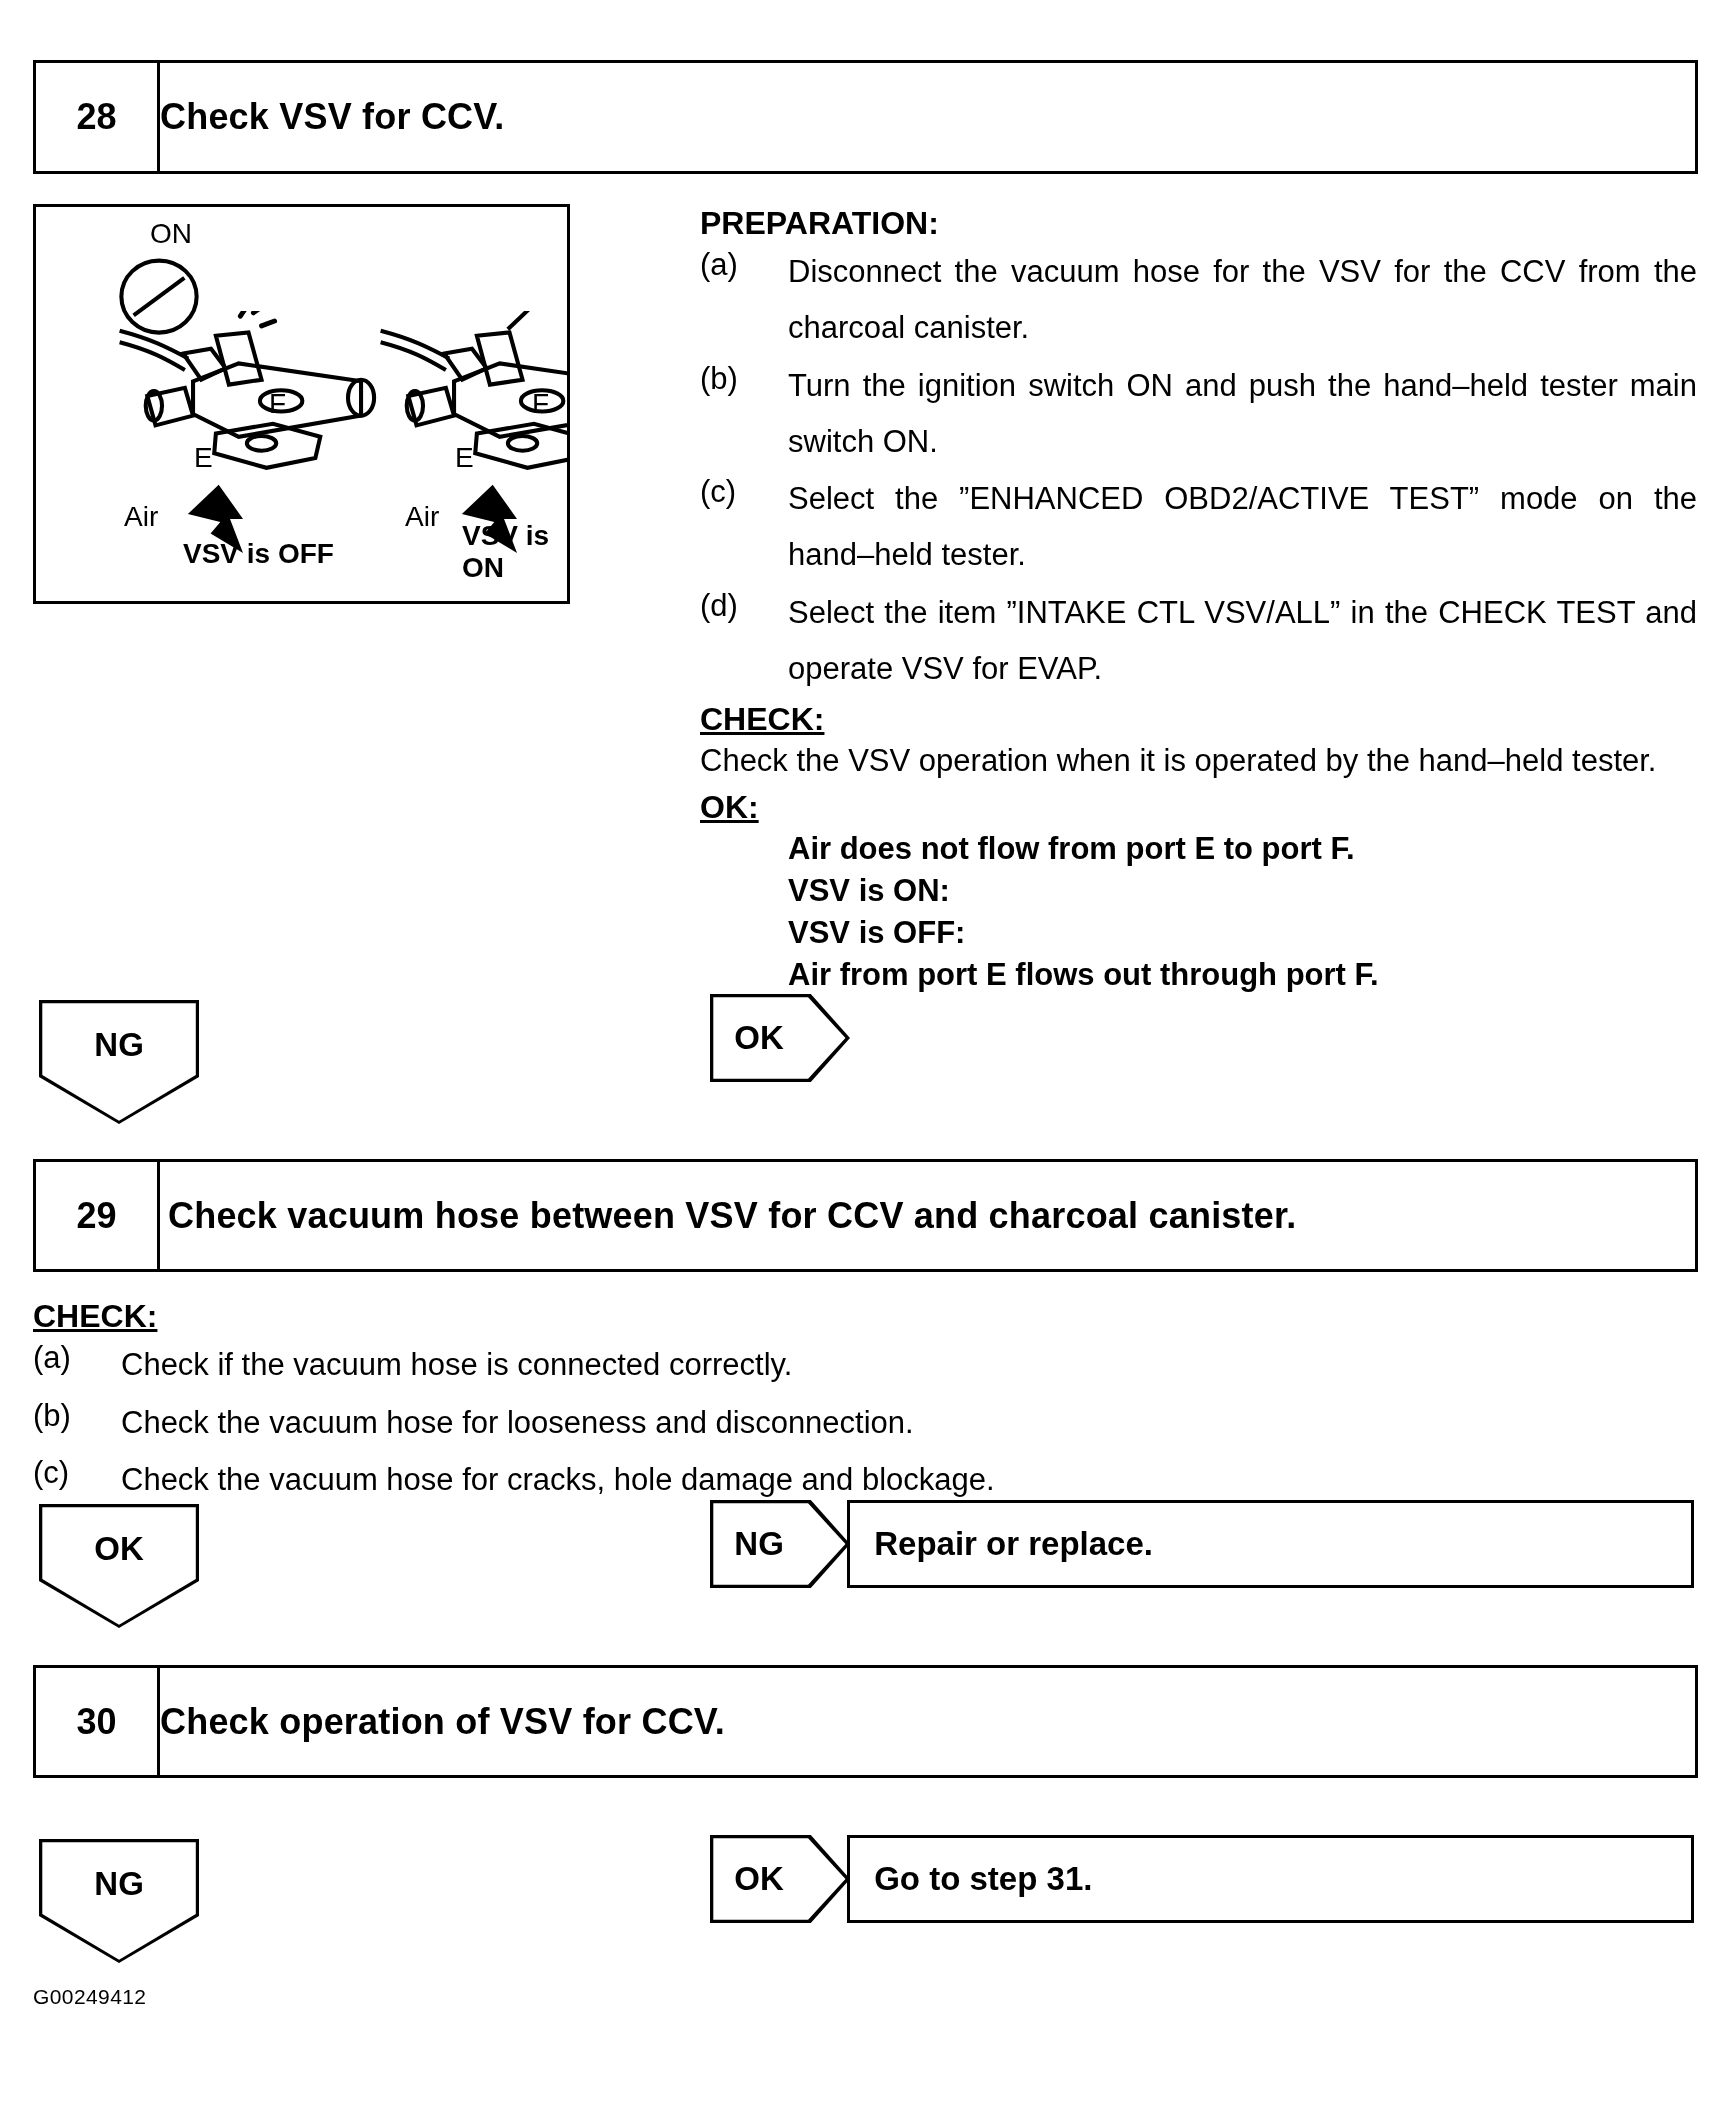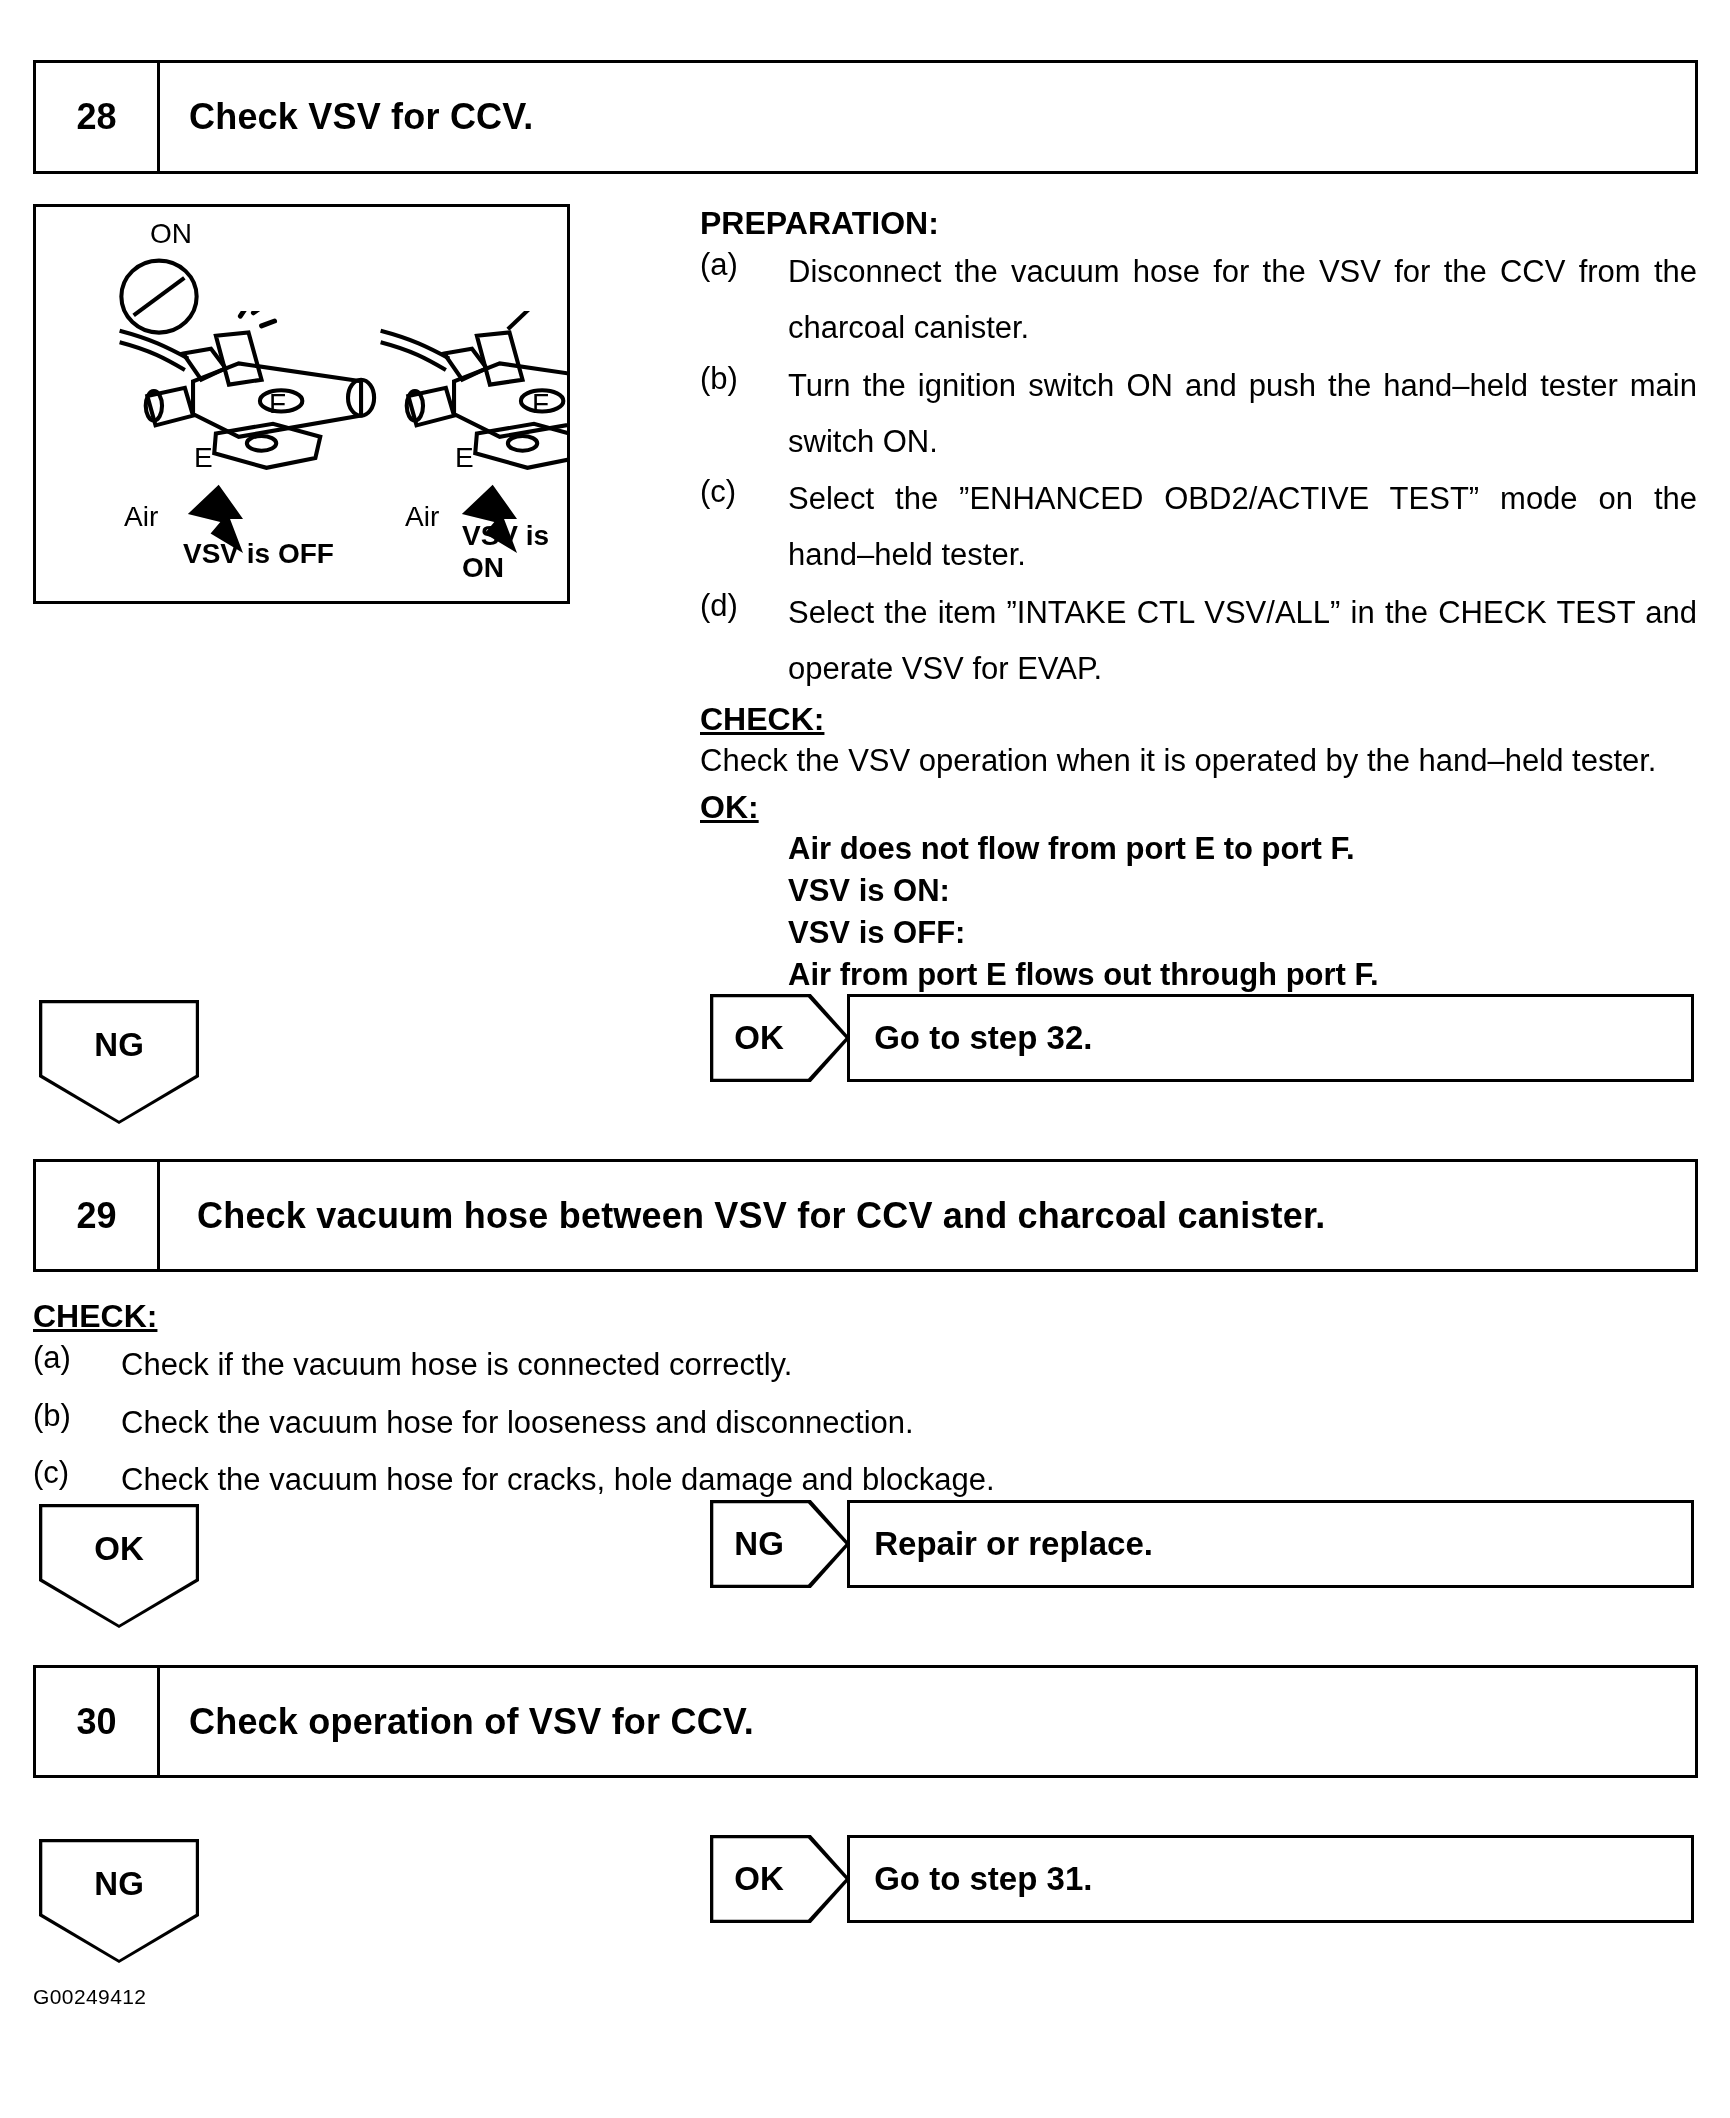--- a/index.html
+++ b/index.html
@@ -37,21 +37,20 @@
     align-items: center;
     justify-content: center;
     font-size: 36px;
     font-weight: bold;
     border-right: 3.3px solid #000;
     box-sizing: border-box;
   }
   .step-title {
     display: flex;
     align-items: center;
-    padding-left: 29px;
     font-size: 36px;
     font-weight: bold;
     letter-spacing: 0.2px;
   }
 
   
   .illus-box {
     position: absolute;
     border: 3.3px solid #000;
     box-sizing: border-box;
@@ -322,21 +321,20 @@
   <div class="tag-down" style="left:39px; top:1000px;">
     <div class="shape"></div>
     <div class="inner">NG</div>
   </div>
 
   <div class="tag-right-wrap" style="left:710px; top:994px; width:987px; height:90px;">
     <div class="tag-right">
       <div class="shape"></div>
       <div class="inner">OK</div>
     </div>
-    <div class="result-box" style="width:847px; height:88px; margin-left:-3.3px;">Go to step 32.</div>
   </div>
 
   <div class="step-box" style="left:33px; top:1159px; width:1665px; height:113px;gap:8px;">
     <div class="step-num">29</div>
     <div class="step-title">Check vacuum hose between VSV for CCV and charcoal canister.</div>
   </div>
 
   <div class="check-block" style="left:33px; top:1296px; width:1551px;">
     <div class="lbl-underline">CHECK:</div>
     <div class="steprow">

